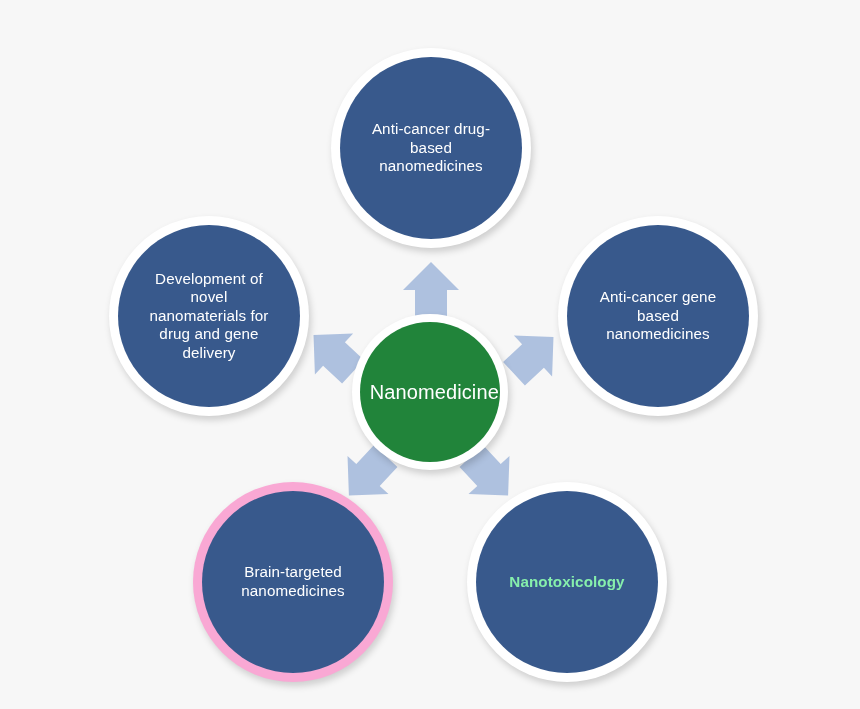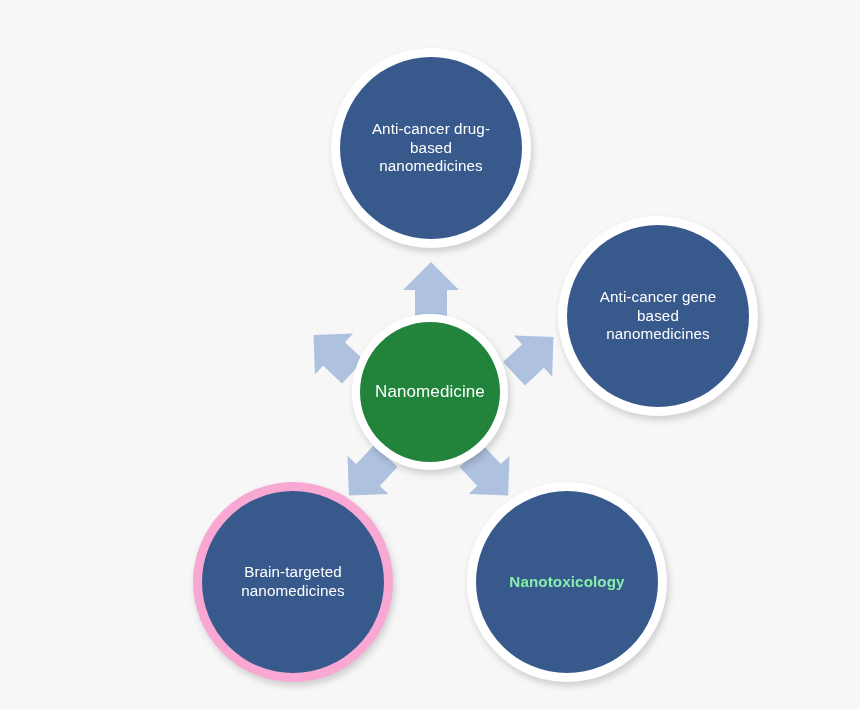--- a/index.html
+++ b/index.html
@@ -67,21 +67,21 @@
   .center-outer {
     width: 156px;
     height: 156px;
   }
   .center-inner {
     width: 140px;
     height: 140px;
     left: 8px;
     top: 8px;
     background: #21843a;
-    font-size: 17px;
+    font-size: 20px;
   }
 
   
   #node-top-wrap      { left: 331px; top:  32px; }
   #node-right-wrap    { left: 558px; top: 200px; }
   #node-left-wrap     { left: 109px; top: 200px; }
   #node-bottomleft-wrap  { left: 193px; top: 466px; }
   #node-bottomright-wrap { left: 467px; top: 466px; }
   #node-center-wrap   { left: 352px; top: 298px; }
 
@@ -150,20 +150,29 @@
   </div>
 
   <div class="node-outer spoke-outer" id="node-right-wrap" style="background: rgb(255, 255, 255);">
     <div class="node spoke-inner" style="background: rgb(56, 89, 140); color: rgb(255, 255, 255); justify-content: center;">
       <span class="node-label">Anti-cancer gene
 based
 nanomedicines</span>
     </div>
   </div>
 
+  <div class="node-outer spoke-outer" id="node-left-wrap" style="background: rgb(255, 255, 255);">
+    <div class="node spoke-inner" style="background: rgb(56, 89, 140); color: rgb(255, 255, 255);">
+      <span class="node-label">Development of
+novel
+nanomaterials for
+drug and gene
+delivery</span>
+    </div>
+  </div>
 
   <div class="node-outer spoke-outer" id="node-bottomleft-wrap" style="background: #f9a8d4;">
     <div class="node spoke-inner" style="background: rgb(56, 89, 140); color: rgb(255, 255, 255);">
       <span class="node-label">Brain-targeted
 nanomedicines</span>
     </div>
   </div>
 
   <div class="node-outer spoke-outer" id="node-bottomright-wrap" style="background: rgb(255, 255, 255);">
     <div class="node spoke-inner" style="background: rgb(56, 89, 140); color: #86efac; font-weight: bold;">

